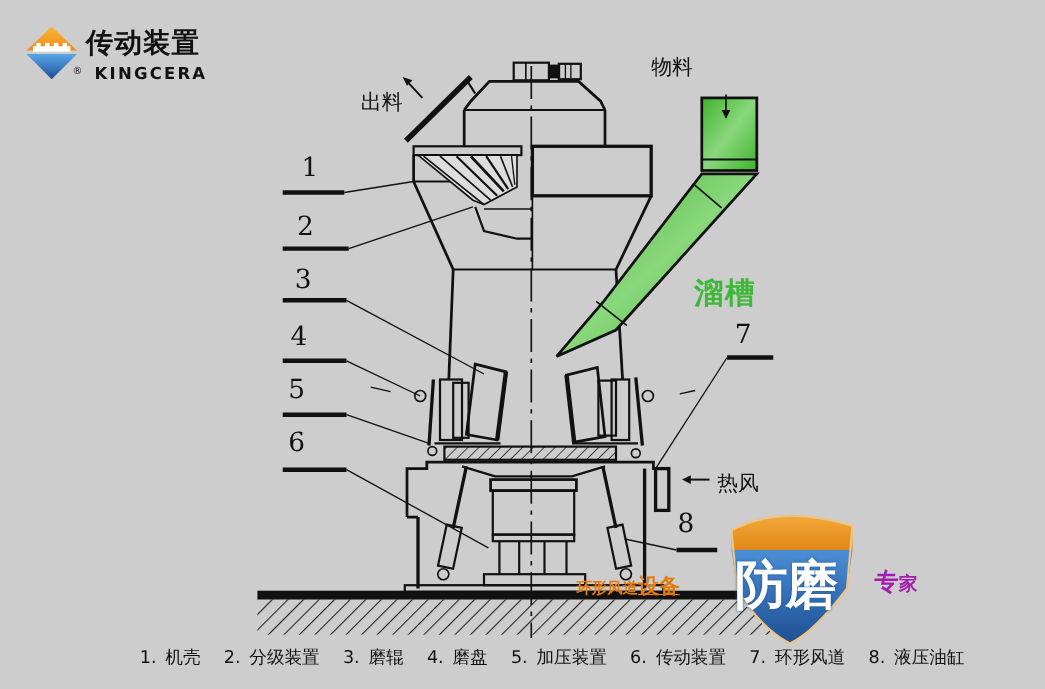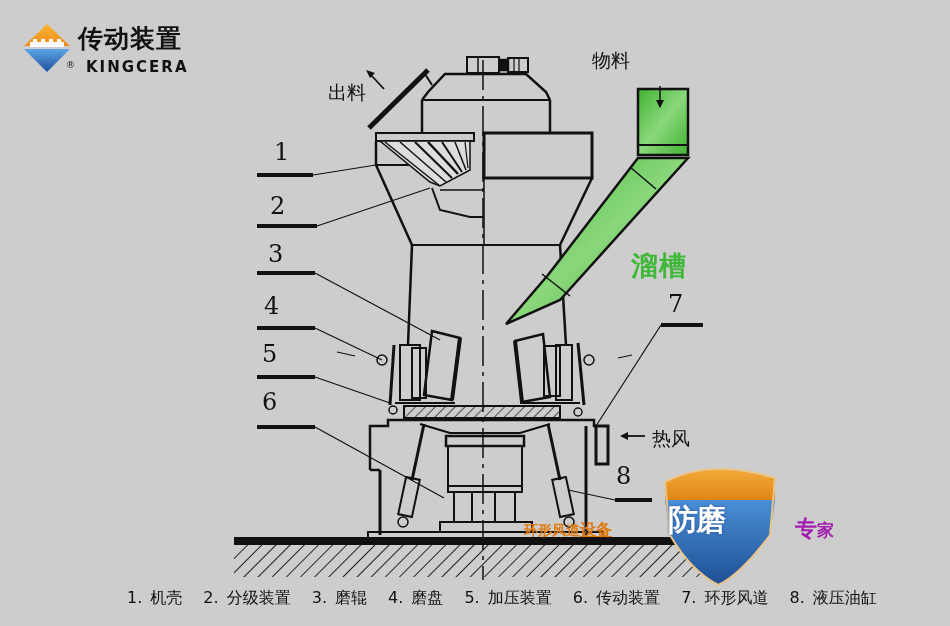--- a/index.html
+++ b/index.html
@@ -44,30 +44,30 @@
     font-size: 16px; color: #111;
     font-family: "DejaVu Sans", sans-serif; white-space: nowrap; text-align: center;
   }
   .legend span { margin-right: 8px; }
   .wm-slogan {
     position: absolute; left: 524px; top: 520px;
     font-weight: bold; color: #e07a10; white-space: nowrap;
     font-family: "DejaVu Sans", sans-serif;
   }
   .wm-slogan .s1 { font-size: 14px; }
-  .wm-slogan .s2 { font-size: 16px; text-decoration: underline; }
+  .wm-slogan .s2 { font-size: 19px; text-decoration: underline; }
   .wm-tail {
     position: absolute; left: 795px; top: 514px;
     font-weight: bold; color: #a21caf; white-space: nowrap; font-size: 22px;
     font-family: Liberation Mono, monospace;
   }
   .wm-tail .s3 { font-size: 17px; }
   .shield-text {
     position: absolute; left: 668px; top: 500px;
-    font-size: 30px; font-weight: bold; color: #fff; letter-spacing: -2px;
+    font-size: 48px; font-weight: bold; color: #fff; letter-spacing: -2px;
     font-family: Liberation Serif, serif;
     text-shadow: 0 0 3px #2a5b9a;
   }
 </style>
 </head>
 <body>
 
 <div class="logo">
   <svg class="logo-mark" viewBox="0 0 50 52" width="50" height="52">
     <defs>

